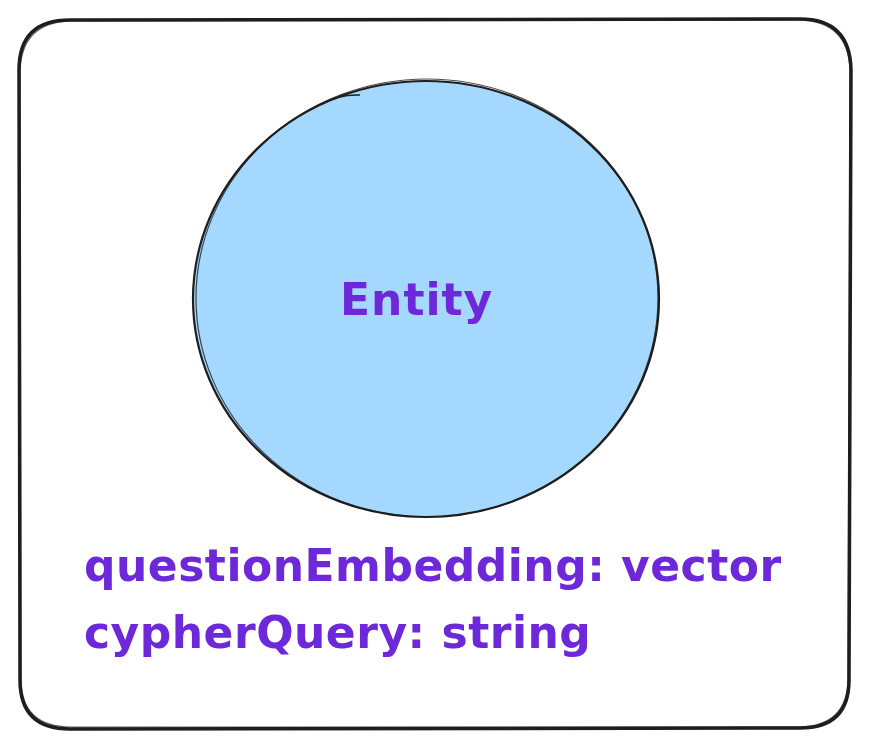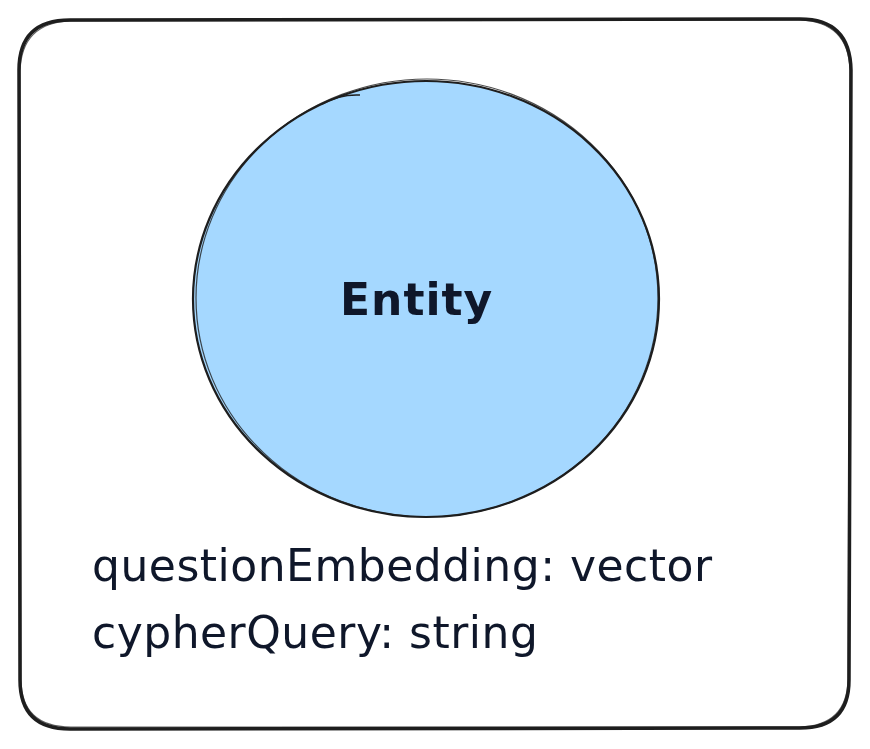--- a/index.html
+++ b/index.html
@@ -14,35 +14,36 @@
       overflow: hidden;
       font-family: "DejaVu Sans", sans-serif;
     }
     .canvas {
       position: absolute;
       left: 0; top: 0;
       width: 870px; height: 749px;
     }
     .label {
       position: absolute;
-      color: #0f172a;
+      color: #6d28d9;
       white-space: nowrap;
       font-family: "DejaVu Sans", sans-serif;
     }
     .entity-label {
       left: 340px;
       top: 274px;
       font-size: 44px;
       font-weight: bold;
       letter-spacing: 1px;
     }
     .prop-line {
-      left: 92px;
+      left: 84px;
       font-size: 44px;
       letter-spacing: 0.5px;
+      font-weight: bold;
     }
     .prop-1 { top: 540px; }
     .prop-2 { top: 607px; }
   </style>
 </head>
 <body>
 
 <svg class="canvas" viewBox="0 0 870 749" xmlns="http://www.w3.org/2000/svg">
 
   <g>

